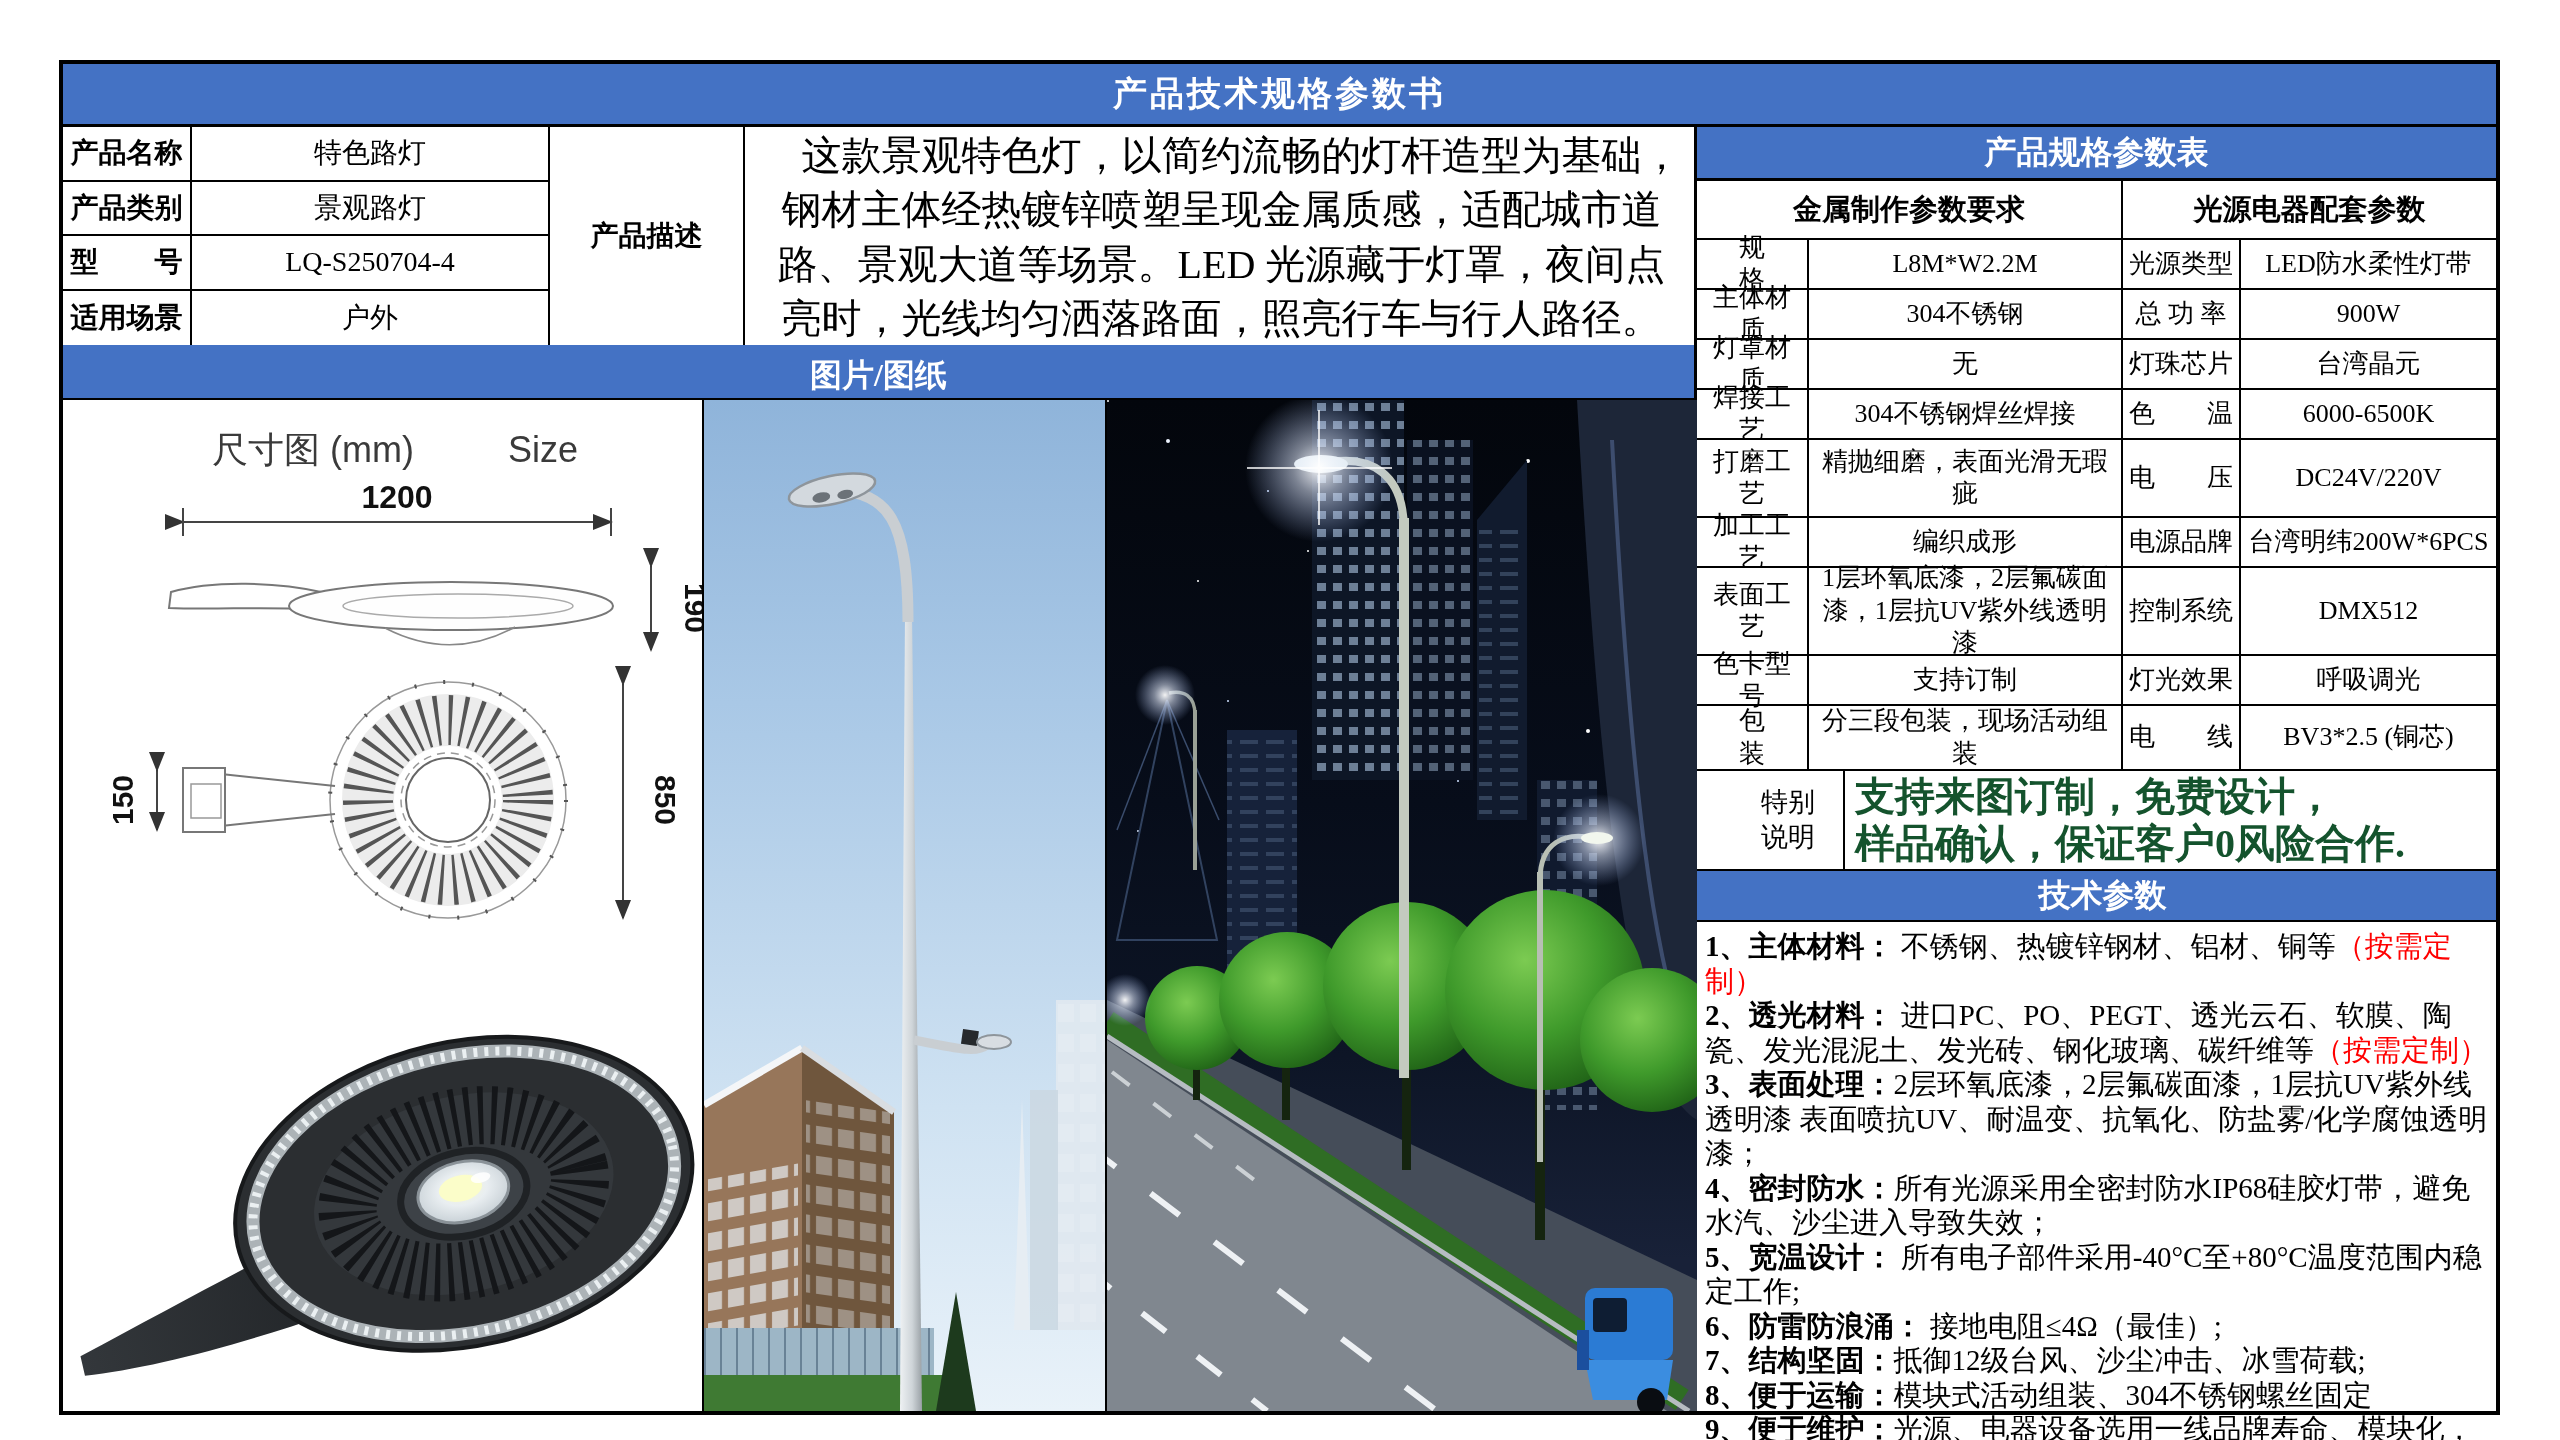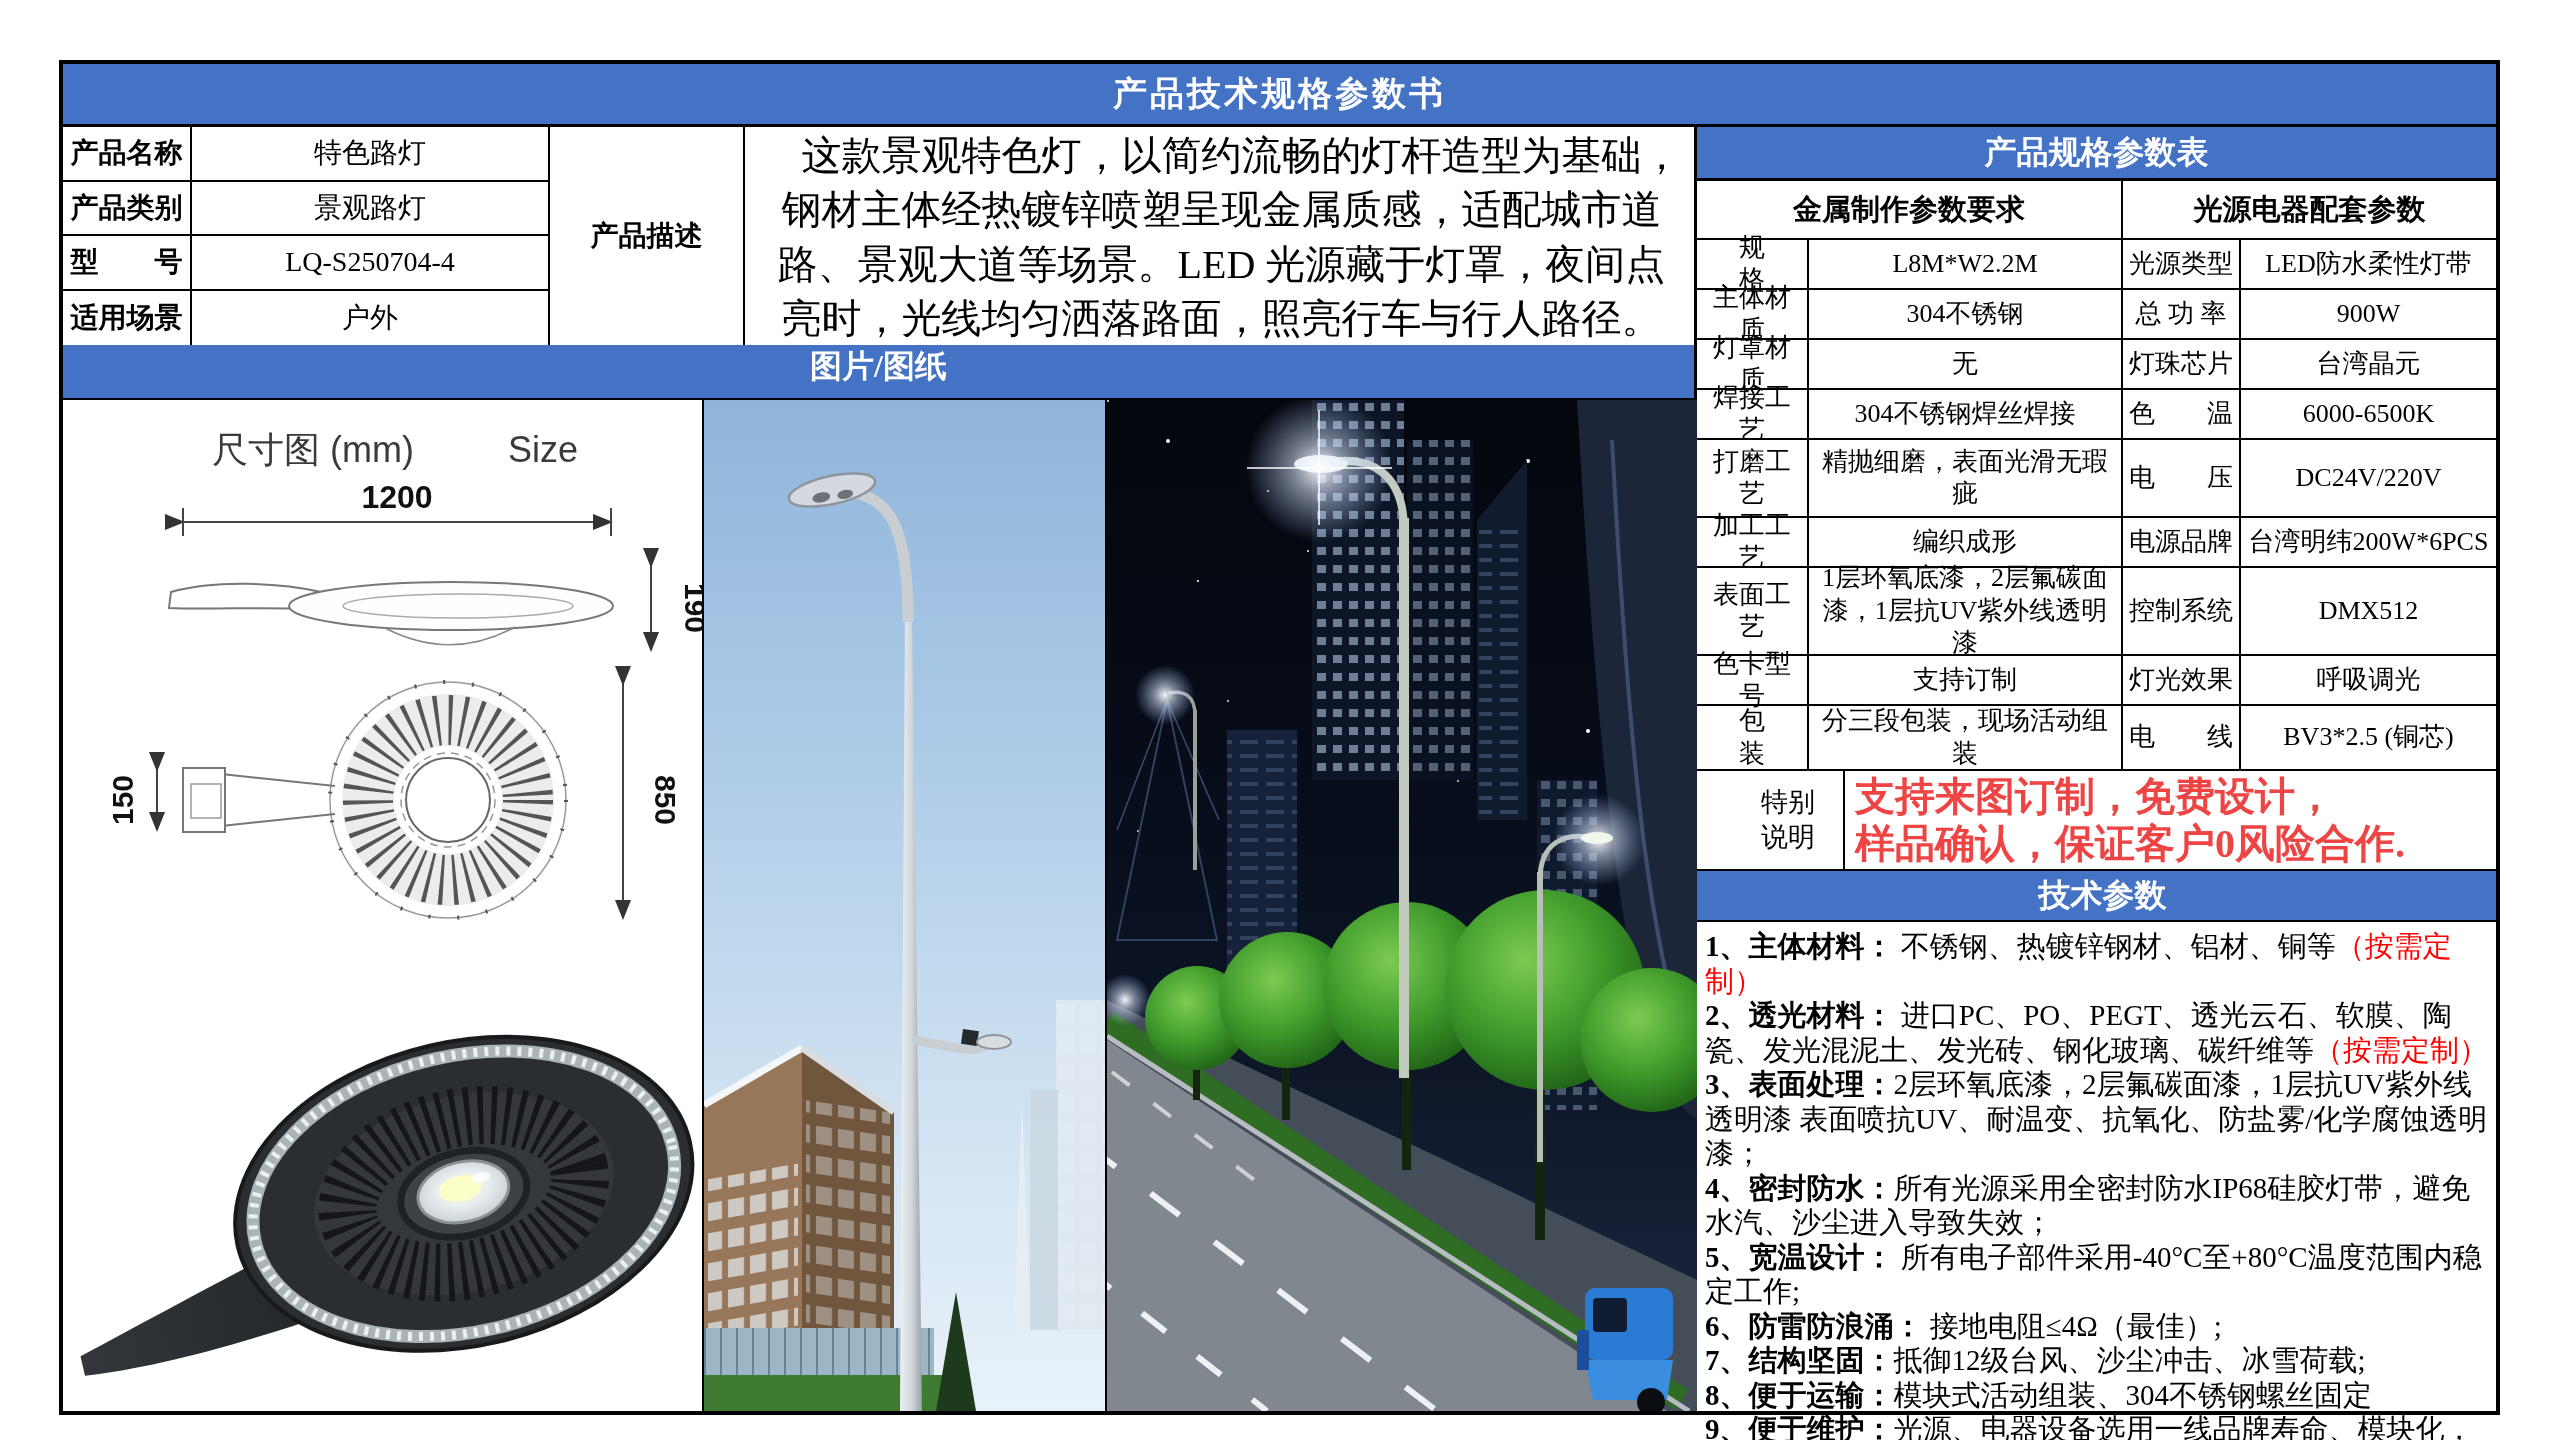--- a/index.html
+++ b/index.html
@@ -17,21 +17,21 @@
         border-right:3px solid #000;box-sizing:border-box;font-size:28px;}
   .info .c{border-right:2px solid #000;border-bottom:2px solid #000;display:flex;align-items:center;justify-content:center;text-align:center;box-sizing:border-box;}
   .info .last{border-bottom:none;}
   .info .desc-label{grid-area:1/3/5/4;border-bottom:none;}
   .info .desc{grid-area:1/4/5/5;border-right:none;border-bottom:none;
               font-size:40px;line-height:1.36;padding:2px 10px 2px 14px;display:block;
               text-indent:1em;font-weight:500;}
   
   .pic-band{position:absolute;left:0;top:281px;width:1634px;height:55px;background:#4472C4;
             border-right:3px solid #000;border-bottom:2px solid #000;box-sizing:border-box;
-            display:flex;align-items:flex-start;justify-content:center;}
+            display:flex;align-items:flex-end;justify-content:center;}
   .pic-band span,.tech-band span,.spec-head span{color:#fff;font-size:32px;font-weight:bold;}
   
   .photos{position:absolute;left:0;top:336px;width:1634px;height:1011px;border-right:3px solid #000;box-sizing:border-box;}
   .cell-frame{position:absolute;box-sizing:border-box;overflow:hidden;background:#fff;}
   .f-draw{left:0;top:0;width:641px;height:593px;border-right:2px solid #000;border-bottom:2px solid #000;}
   .f-prod{left:0;top:545px;width:641px;height:466px;border-right:2px solid #000;}
   .f-day{left:641px;top:0;width:403px;height:1011px;border-right:2px solid #000;}
   .f-night{left:1044px;top:0;width:590px;height:1011px;}
   .scene-day{position:absolute;inset:0;background:linear-gradient(180deg,#8fb4da 0%,#a9c8e6 30%,#cfe2f2 70%,#e9f2f9 100%);}
   .scene-night{position:absolute;inset:0;background:linear-gradient(180deg,#03060c 0%,#070d1a 40%,#0d1526 65%,#182138 85%);}
@@ -53,21 +53,21 @@
   .srow div{display:flex;align-items:center;justify-content:center;text-align:center;
             border-bottom:2px solid #000;border-right:2px solid #000;box-sizing:border-box;padding:0 5px;line-height:1.25;}
   .srow .l1{width:112px;}
   .srow .v1{width:314px;}
   .srow .l2{width:118px;}
   .srow .v2{flex:1;border-right:none;}
   .special{position:absolute;left:0;top:644px;width:100%;height:100px;display:flex;box-sizing:border-box;border-bottom:2px solid #000;}
   .special .lab{width:112px;border-right:2px solid #000;box-sizing:border-box;display:flex;align-items:center;justify-content:center;
                 text-align:center;font-size:27px;padding:0 22px;line-height:1.3;margin-left:36px;}
   .special .txt{flex:1;display:flex;flex-direction:column;justify-content:center;padding-left:10px;
-                color:#ef4444;font-size:40px;font-weight:bold;line-height:1.18;}
+                color:#14532d;font-size:40px;font-weight:bold;line-height:1.18;}
   .tech-band{position:absolute;left:0;top:744px;width:100%;height:51px;background:#4472C4;
              border-bottom:2px solid #000;box-sizing:border-box;display:flex;align-items:center;justify-content:center;padding-left:12px;}
   .tech-list{position:absolute;left:0;top:794px;width:100%;height:489px;box-sizing:border-box;
              padding:8px 6px 0 8px;font-size:29px;line-height:34.5px;}
   .tech-item{display:block;}
   .tl{font-weight:bold;}
   .red{color:#FF0000;}
   
   .dsvg text{font-family:"Liberation Sans","DejaVu Sans",sans-serif;}
   .dim{font-family:"Liberation Serif","DejaVu Serif",serif;}

